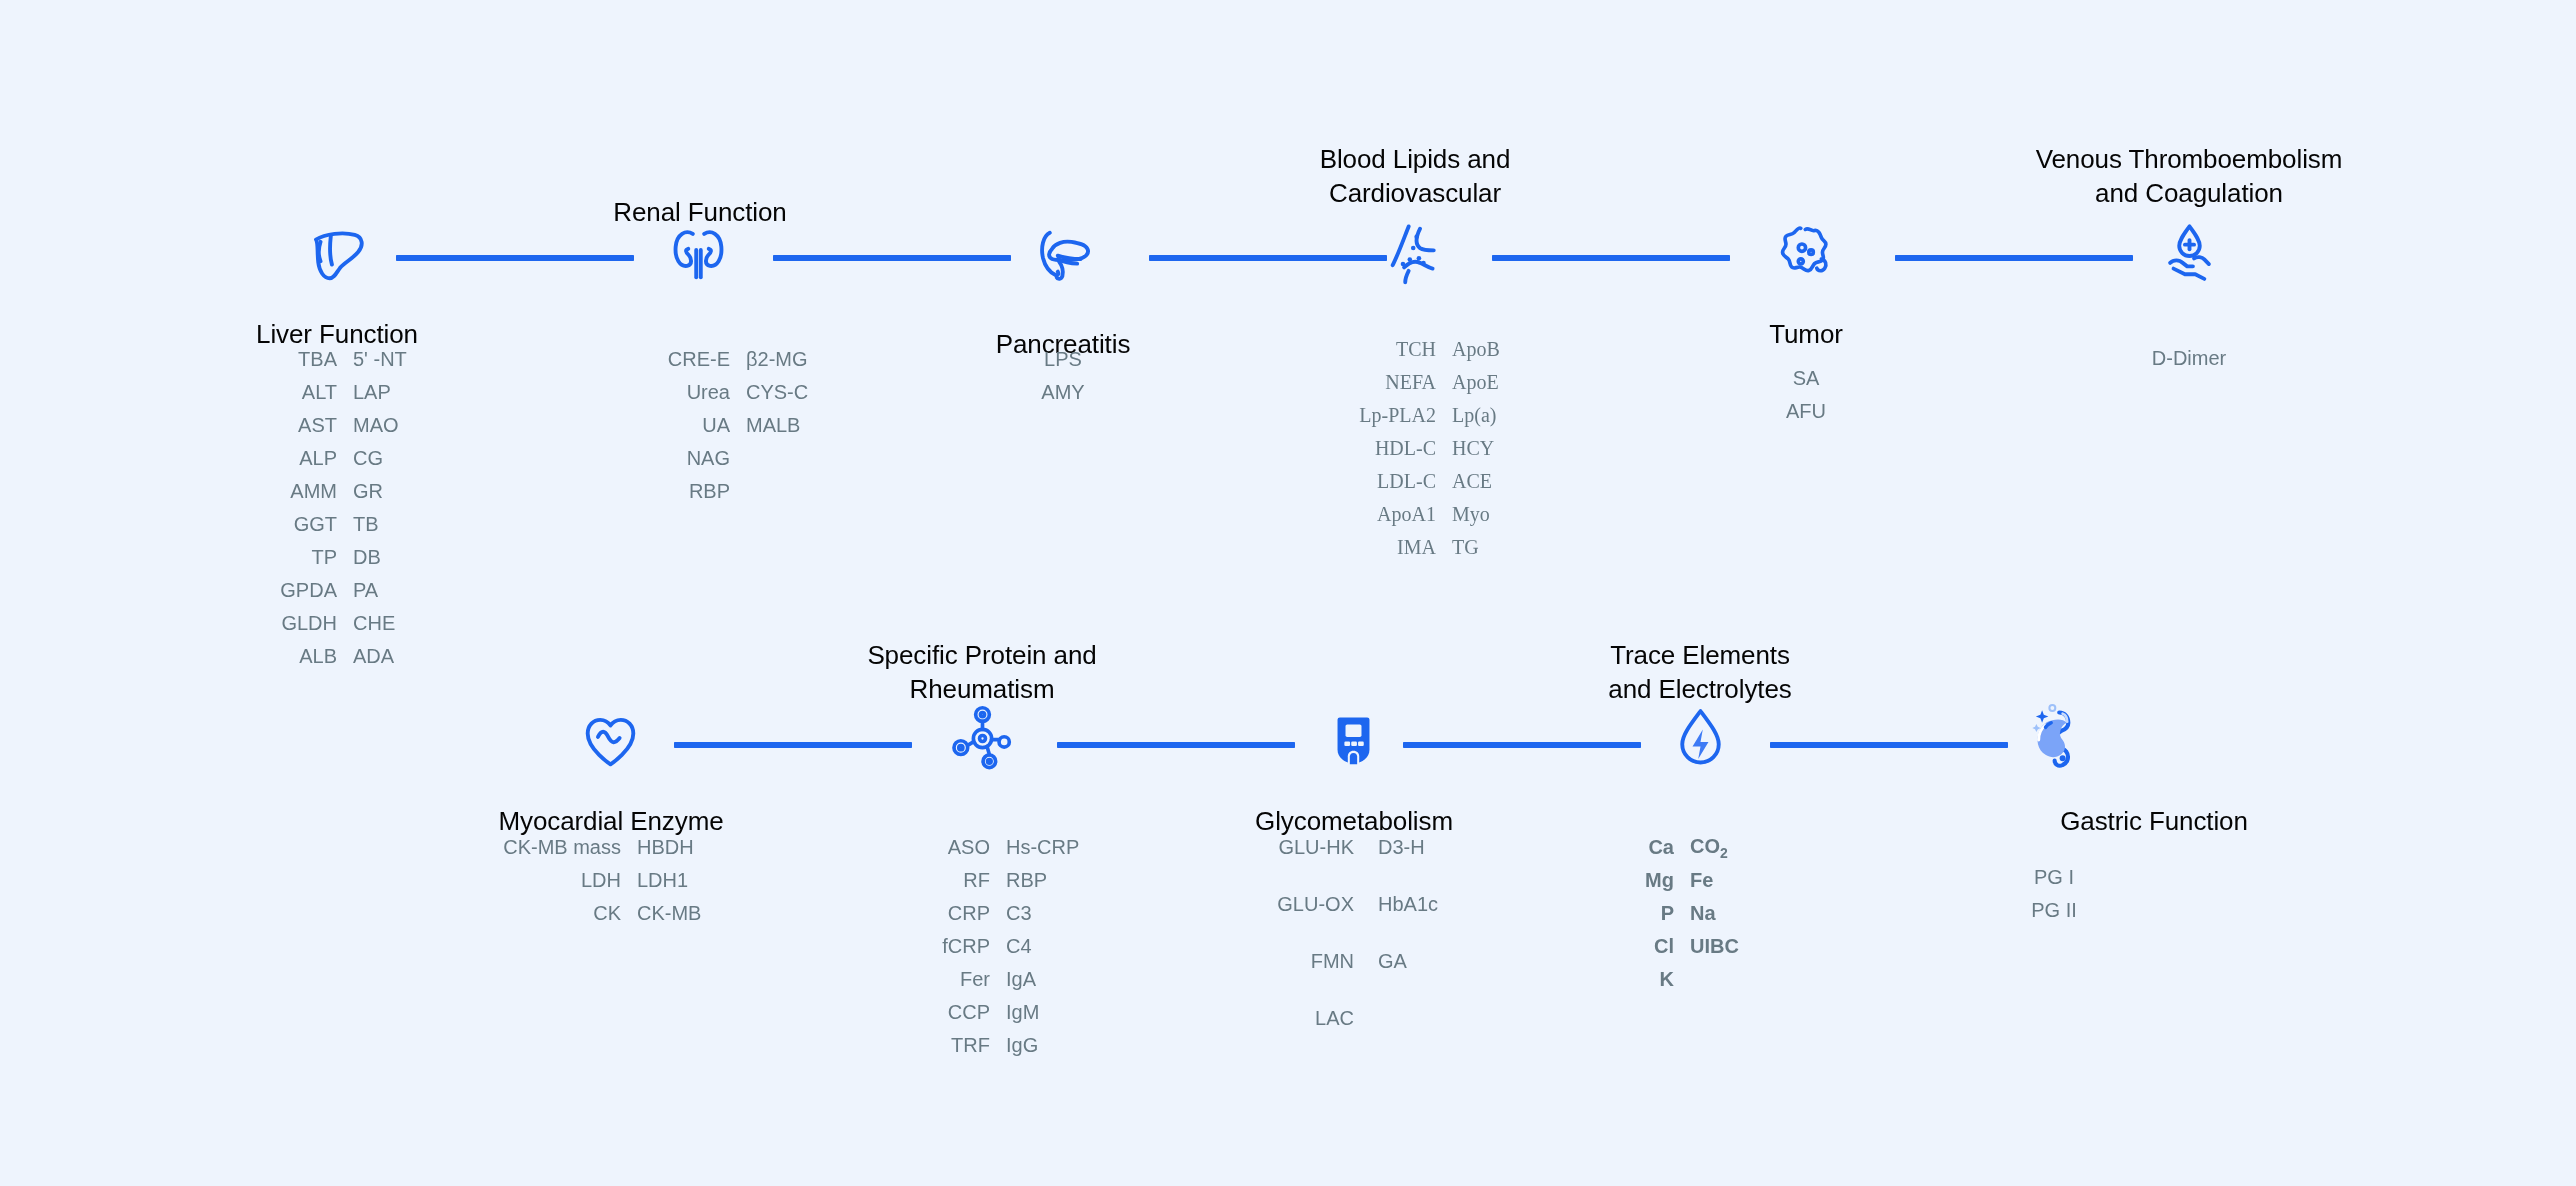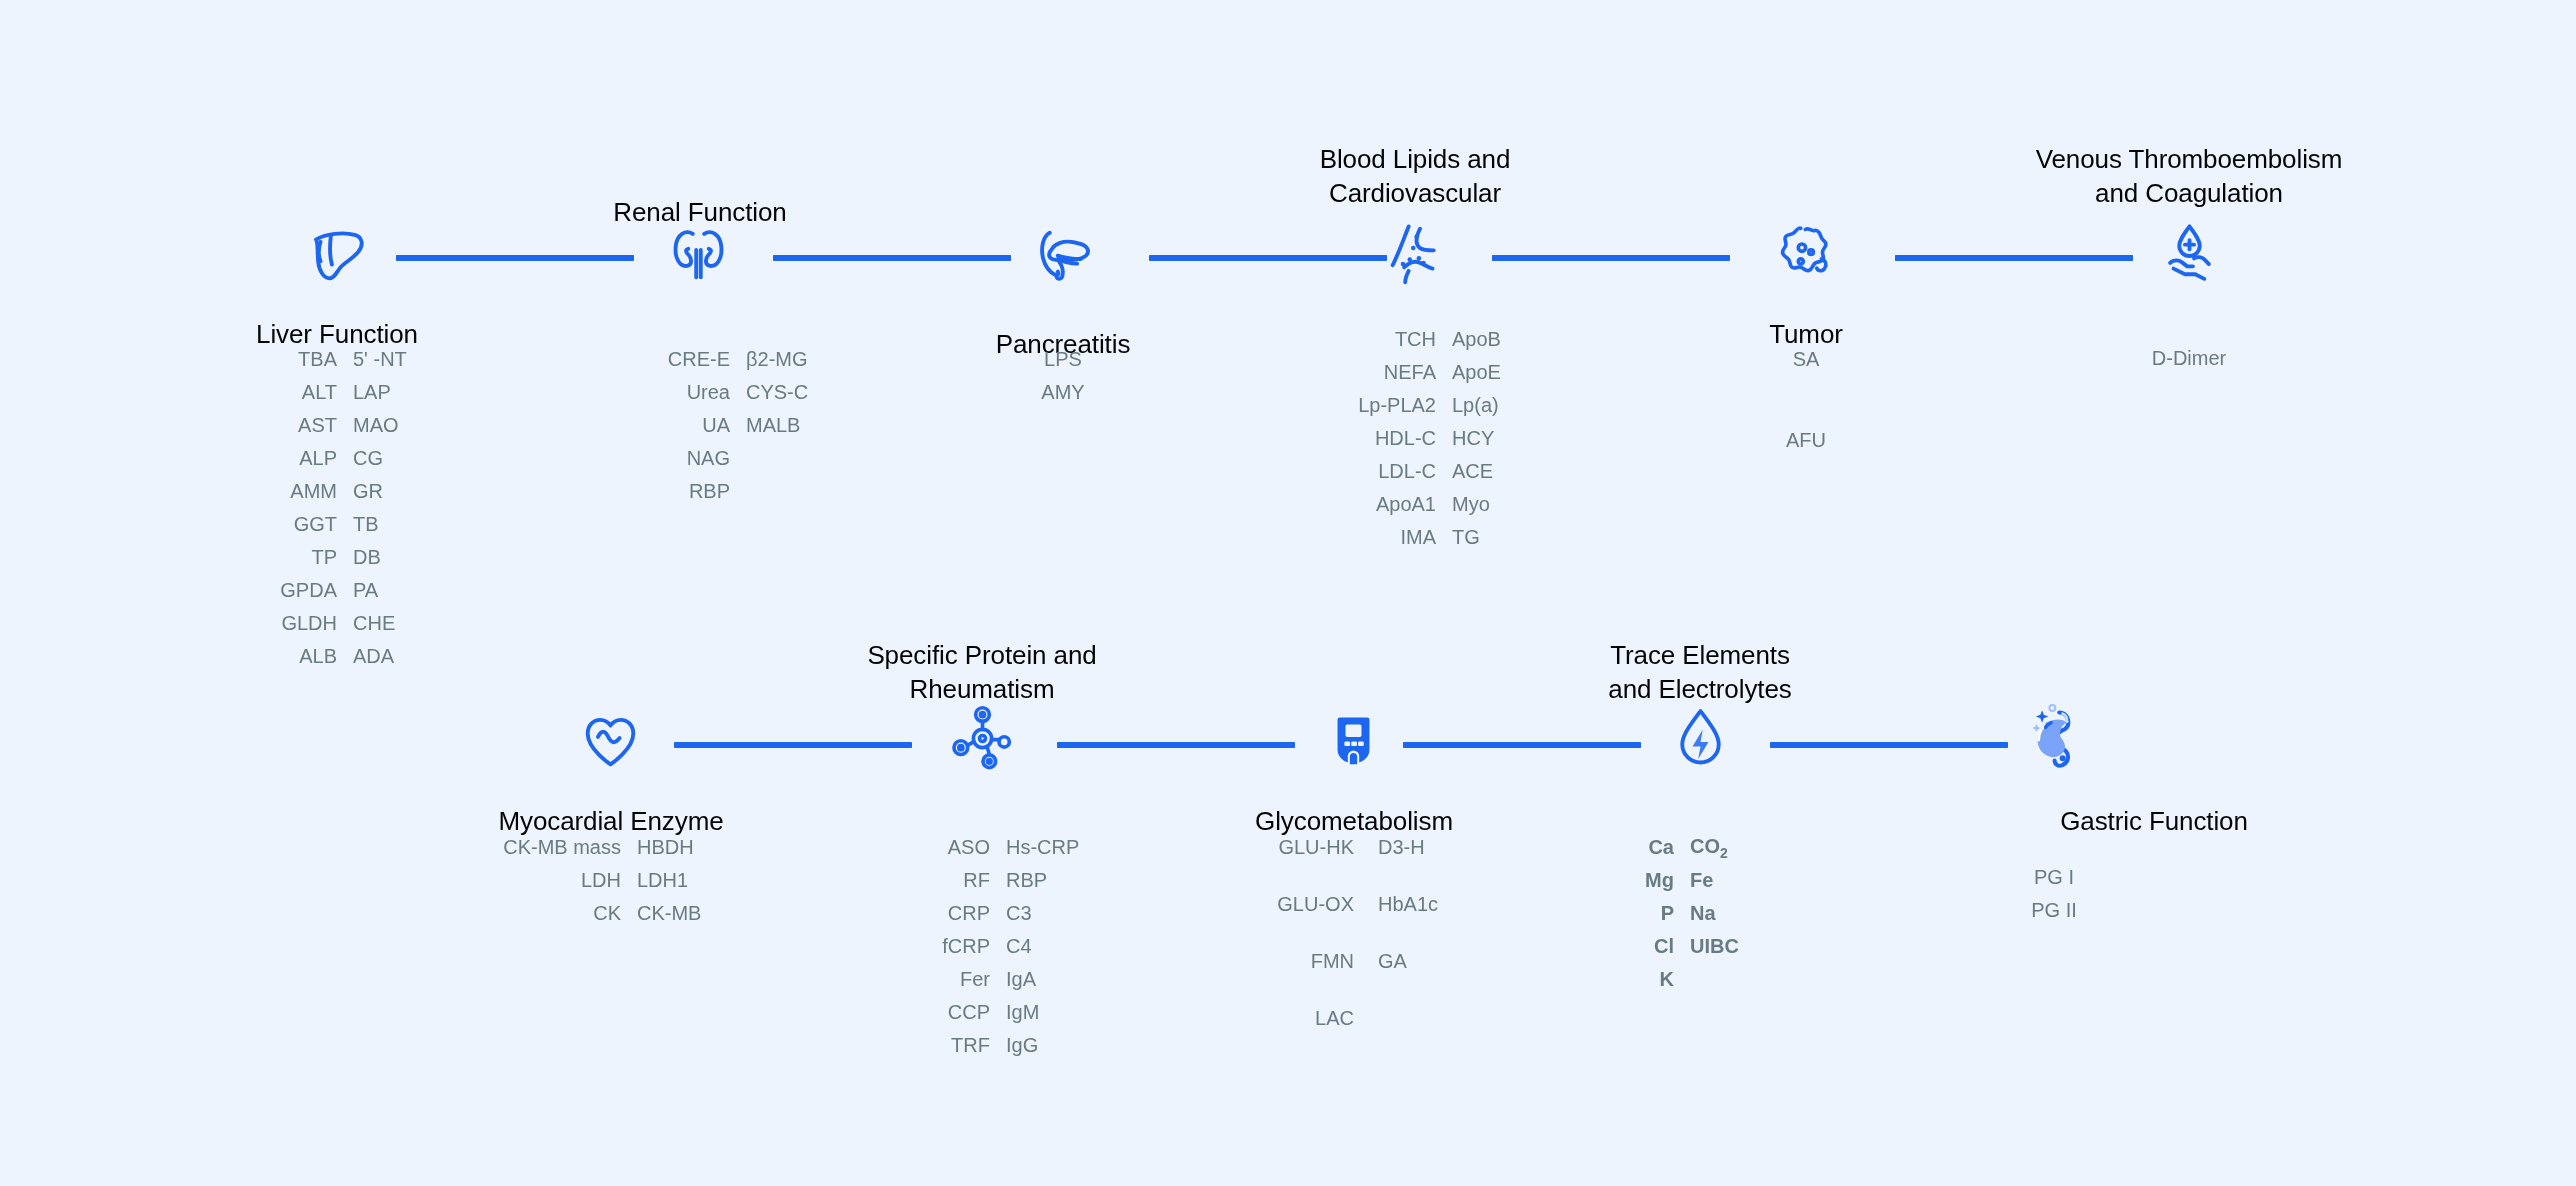--- a/index.html
+++ b/index.html
@@ -158,21 +158,21 @@
         <circle cx="33" cy="19" r="2" fill="#1d66ef" stroke="none"></circle>
         <circle cx="30" cy="29" r="2" fill="#1d66ef" stroke="none"></circle>
         <circle cx="27" cy="39" r="2" fill="#1d66ef" stroke="none"></circle>
         <circle cx="35" cy="38" r="2" fill="#1d66ef" stroke="none"></circle>
         <circle cx="21" cy="43" r="2" fill="#1d66ef" stroke="none"></circle>
         <circle cx="39" cy="42" r="2" fill="#1d66ef" stroke="none"></circle>
       </svg>
     </span>
     <div class="title" style="left: 1250px; top: 125px; width: 330px; white-space: pre;">Blood Lipids and
 Cardiovascular</div>
-    <div class="items" style="left:1311px;top:323px;width:251px;grid-template-columns:125px 110px;">
+    <div class="items" style="left:1311px;top:333px;width:251px;grid-template-columns:125px 110px;font-family:Liberation Serif, serif;">
         <span class="c1">TCH</span>
         <span class="c2">ApoB</span>
         <span class="c1">NEFA</span>
         <span class="c2">ApoE</span>
         <span class="c1">Lp-PLA2</span>
         <span class="c2">Lp(a)</span>
         <span class="c1">HDL-C</span>
         <span class="c2">HCY</span>
         <span class="c1">LDL-C</span>
         <span class="c2">ACE</span>
@@ -187,21 +187,21 @@
     <span class="icon" style="left:1770px;top:218px;">
       <svg width="73" height="73" viewBox="0 0 64 64" fill="none" stroke="#1d66ef" stroke-width="3.2" stroke-linecap="round" stroke-linejoin="round">
         <path d="M31 10c3-2 5 2 8 1s5 3 6 6 4 3 4 6-3 4-3 7 2 5 0 7-5 1-7 3-2 5-5 6-5-3-8-3-5 2-7 0-1-5-3-7-5-3-5-6 3-4 3-7-2-5 0-7 5-1 7-3 4-5 6-4"></path>
         <path d="M45 36c4 1 5 5 3 8s-6 3-7 0"></path>
         <circle cx="28" cy="26" r="3.2"></circle>
         <circle cx="27" cy="38" r="2.2"></circle>
         <circle cx="36" cy="30" r="2"></circle>
       </svg>
     </span>
     <div class="title" style="left: 1641px; top: 300px; width: 330px; white-space: pre;">Tumor</div>
-    <div class="items single" style="left:1707px;top:343px;width:198px;gap:48px;">
+    <div class="items single" style="left:1707px;top:362px;width:198px;">
         <span class="c1">SA</span>
         <span class="c1">AFU</span>
       </div>
   </div>
 
   <div class="node">
     <span class="icon" style="left:2153px;top:215px;">
       <svg width="73" height="73" viewBox="0 0 64 64" fill="none" stroke="#1d66ef" stroke-width="3.4" stroke-linecap="round" stroke-linejoin="round">
         <path d="M32 10c-5 7-9 12-9 17a9 9 0 0 0 18 0c0-5-4-10-9-17z"></path>
         <path d="M32 22v8"></path>

